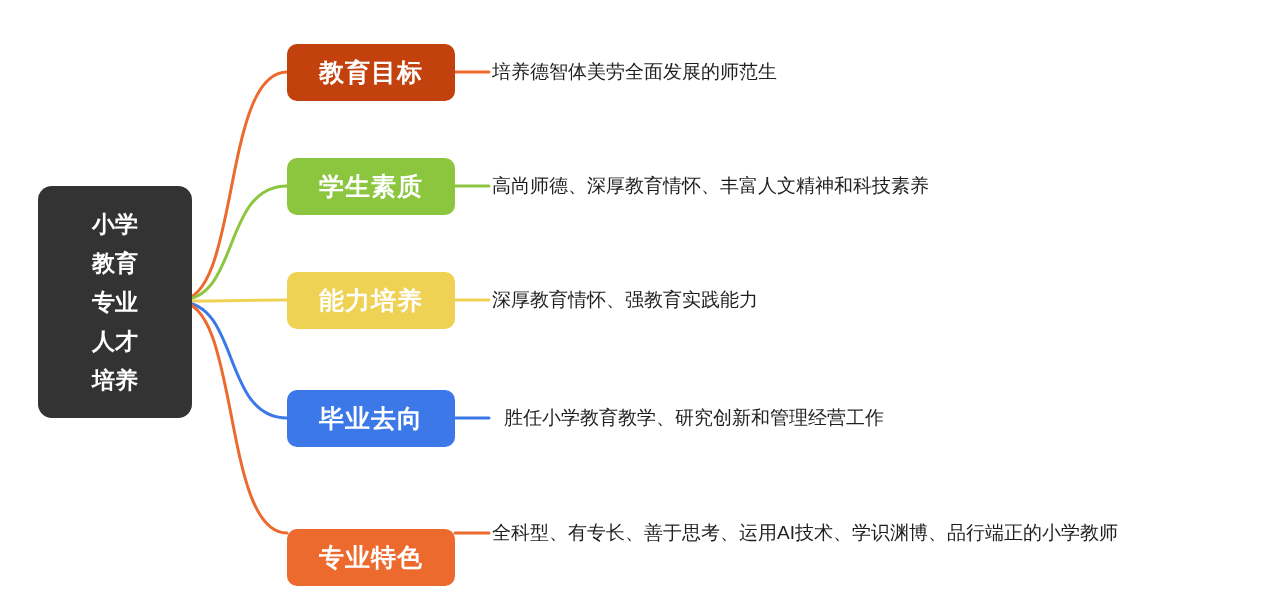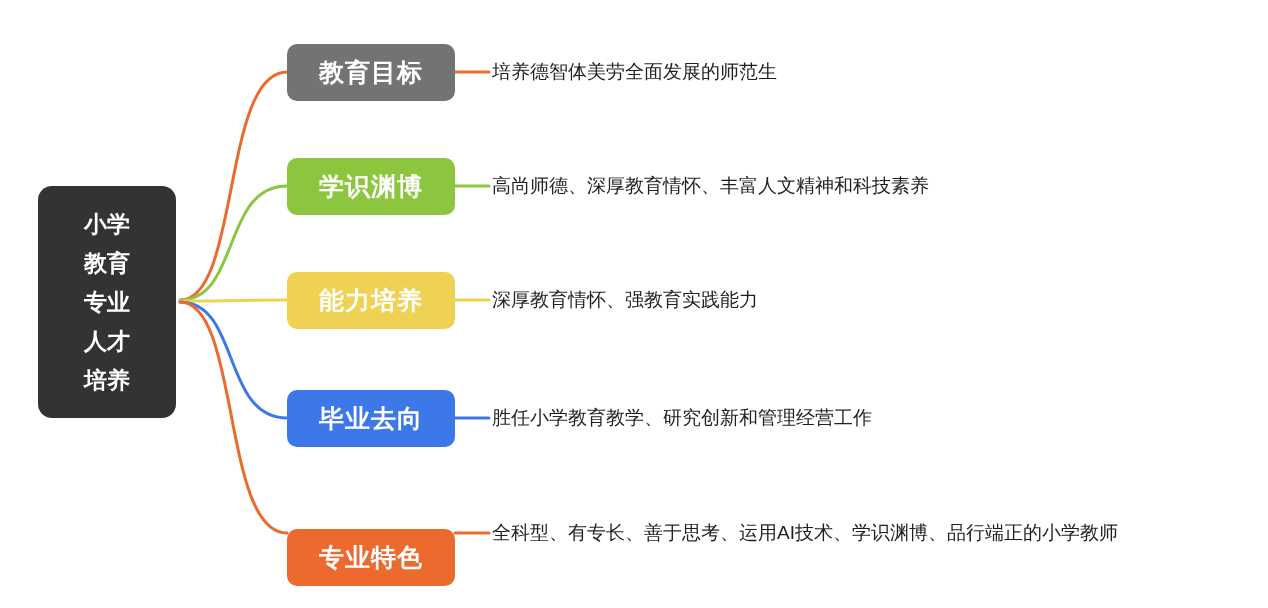--- a/index.html
+++ b/index.html
@@ -19,21 +19,21 @@
     position: absolute;
     left: 0;
     top: 0;
     width: 1268px;
     height: 608px;
   }
   .root-node {
     position: absolute;
     left: 38px;
     top: 186px;
-    width: 138px;
+    width: 154px;
     height: 232px;
     border-radius: 14px;
     color: #ffffff;
     font-size: 23px;
     font-weight: bold;
     line-height: 39px;
     text-align: center;
     display: flex;
     align-items: center;
     justify-content: center;
@@ -65,21 +65,21 @@
     left: 492px;
     font-size: 19px;
     line-height: 26px;
     color: #1f1f1f;
     white-space: nowrap;
     text-align: right;
   }
   .d1 { top: 59px; }
   .d2 { top: 173px; }
   .d3 { top: 287px; }
-  .d4 { top: 405px; }
+  .d4 { top: 405px; margin-left: 12px; }
   .d5 { top: 520px; }
 </style>
 </head>
 <body>
 
 <div class="canvas">
 
   <svg class="links" viewBox="0 0 1268 608" xmlns="http://www.w3.org/2000/svg">
 
     <path d="M 180 300 C 240 300, 222 72, 287 72" fill="none" stroke-width="3" stroke-linecap="round" stroke="#ED6A2E"></path>
@@ -94,22 +94,22 @@
     <line x1="455" y1="418" x2="489" y2="418" stroke-width="3" stroke-linecap="round" stroke="#3C78E8"></line>
     <line x1="455" y1="533" x2="489" y2="533" stroke-width="3" stroke-linecap="round" stroke="#ED6A2E"></line>
   </svg>
 
   <div class="root-node" style="background-color: rgb(51, 51, 51);">小学
 教育
 专业
 人才
 培养</div>
 
-  <div class="branch-node n1" style="background-color: #737373;">教育目标</div>
-  <div class="branch-node n2" style="background-color: rgb(140, 198, 63);">学识渊博</div>
+  <div class="branch-node n1" style="background-color: #c2410c;">教育目标</div>
+  <div class="branch-node n2" style="background-color: rgb(140, 198, 63);">学生素质</div>
   <div class="branch-node n4" style="background-color: rgb(60, 120, 232);">毕业去向</div>
   <div class="branch-node n3" style="background-color: rgb(239, 209, 84);">能力培养</div>
   <div class="branch-node n5" style="background-color: rgb(237, 106, 46); margin-top: 24px;">专业特色</div>
 
   <div class="desc d1">培养德智体美劳全面发展的师范生</div>
   <div class="desc d2">高尚师德、深厚教育情怀、丰富人文精神和科技素养</div>
   <div class="desc d3">深厚教育情怀、强教育实践能力</div>
   <div class="desc d4">胜任小学教育教学、研究创新和管理经营工作</div>
   <div class="desc d5">全科型、有专长、善于思考、运用AI技术、学识渊博、品行端正的小学教师</div>
 

